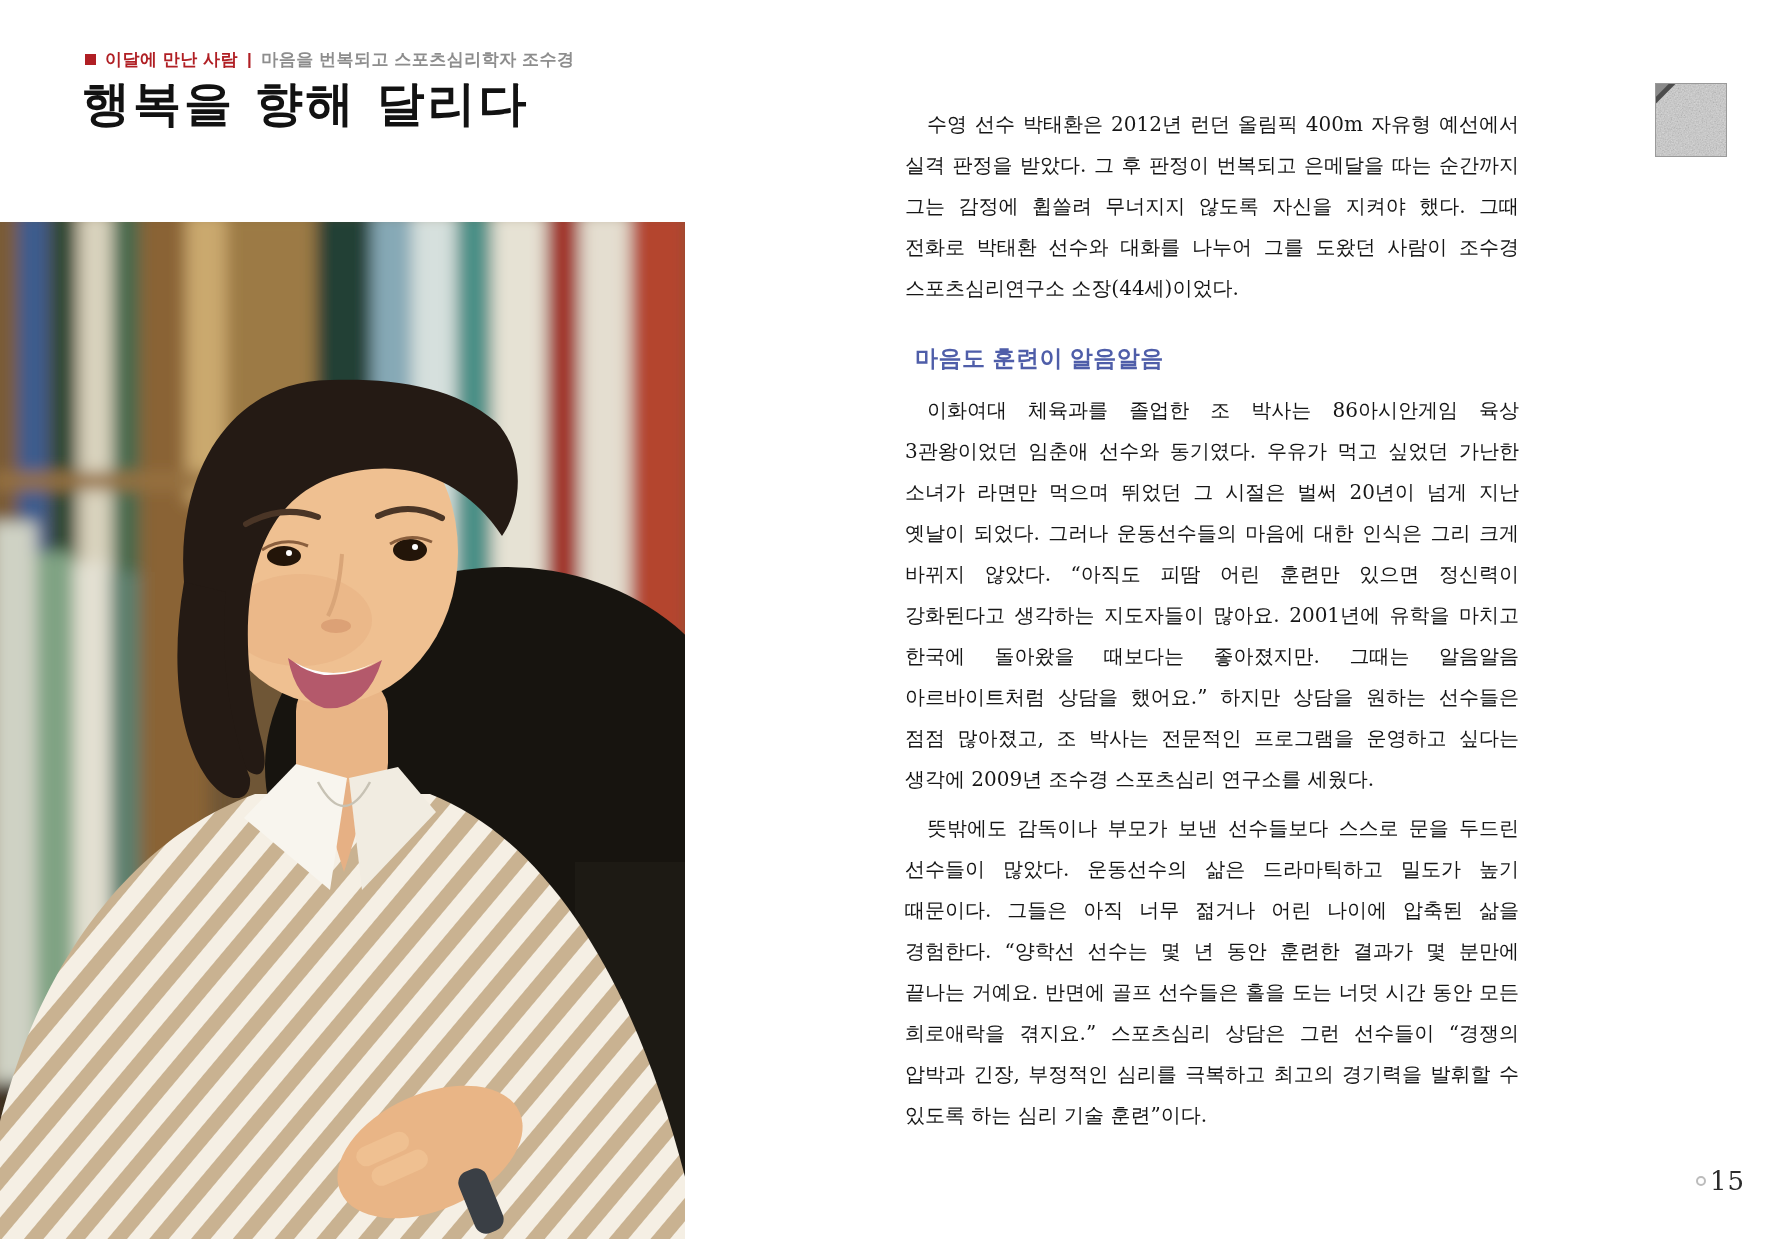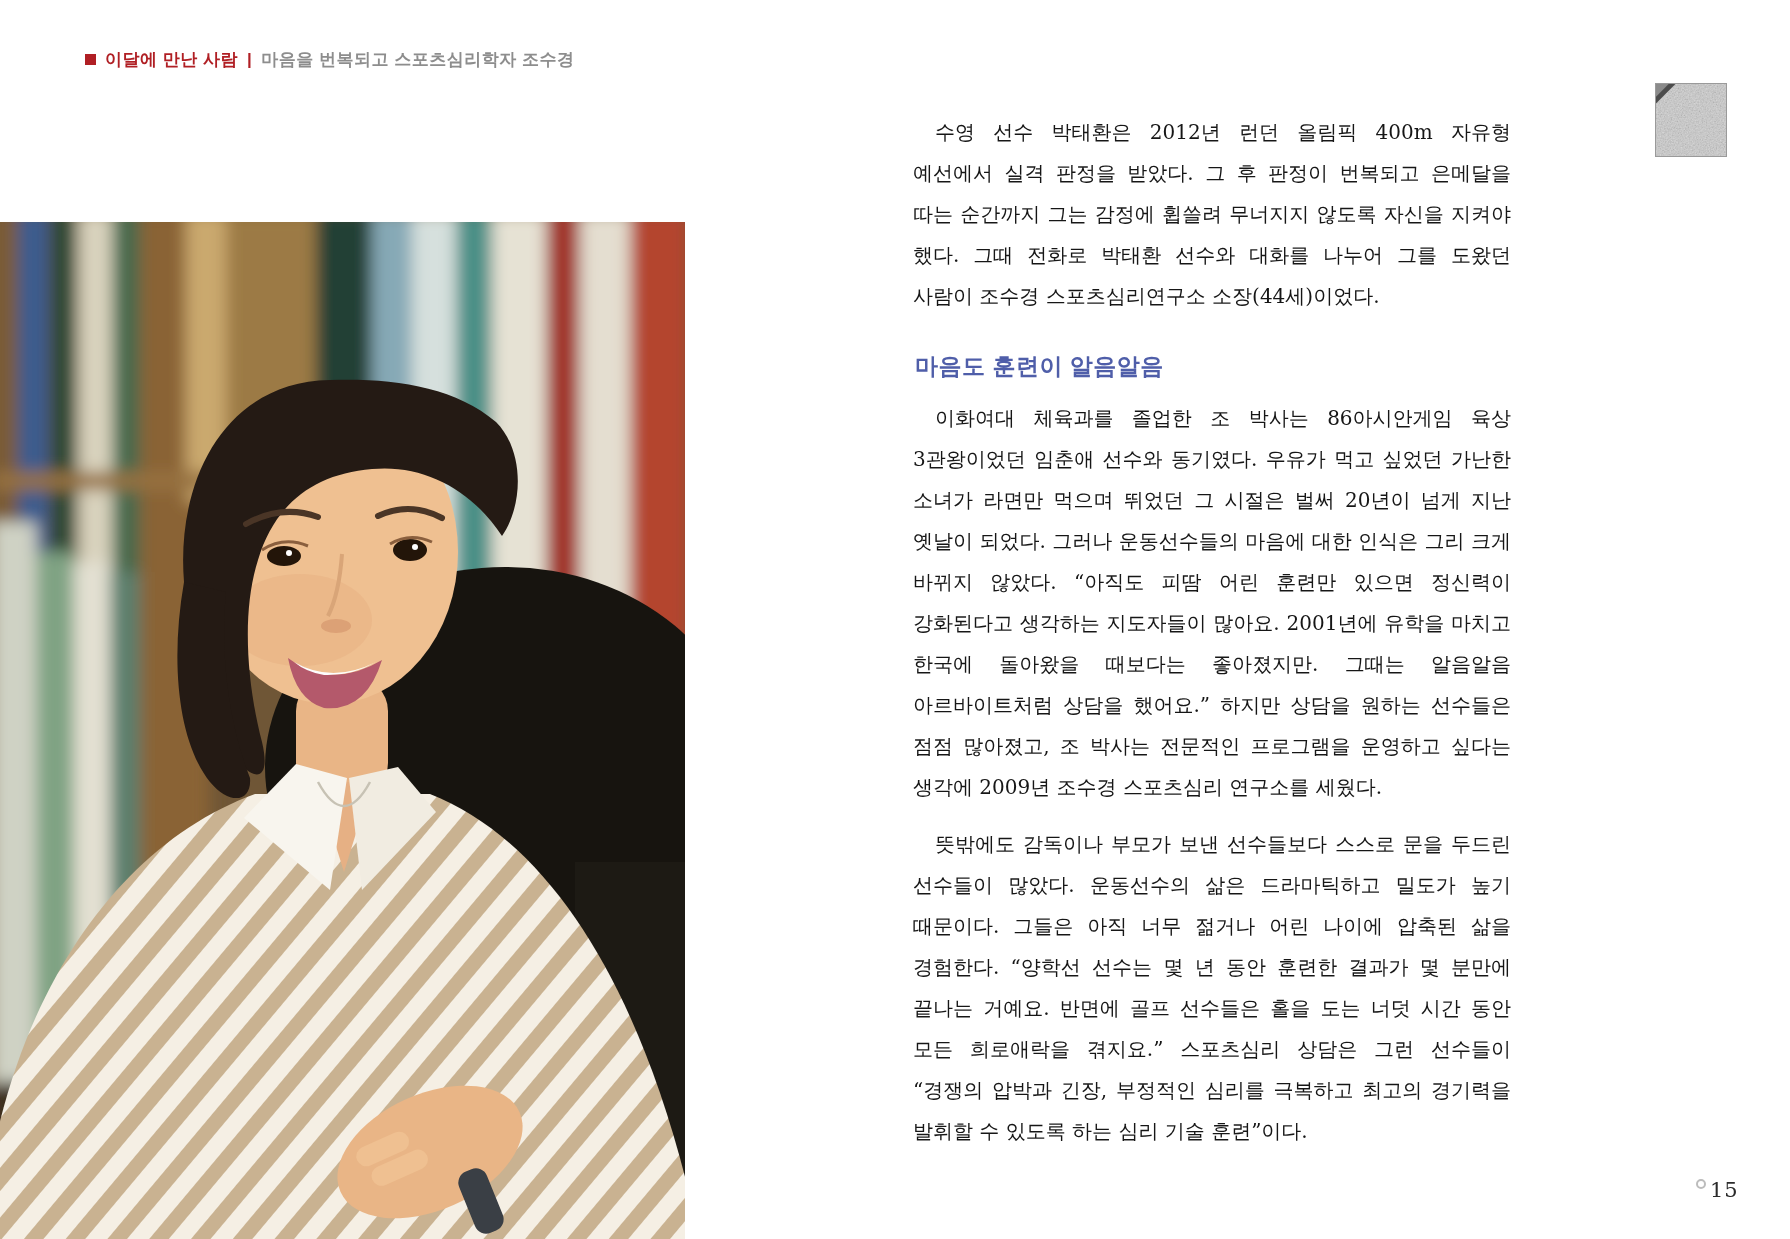--- a/index.html
+++ b/index.html
@@ -37,53 +37,54 @@
     border:1px solid #9a9a9a; box-sizing:border-box; background:#d2d2d2; overflow:hidden;
   }
   .stamp svg { display:block; width:100%; height:100%; }
 
   
   .article {
     position:absolute; left:897px; top:96px; width:630px; height:1045px; overflow:hidden;
     font-family:"DejaVu Serif", serif; color:#161616;
   }
   .article p {
-    margin:16px; font-size:20px; line-height:41px; text-align:justify; text-indent:22px;
+    margin:8px; font-size:20px; line-height:41px; text-align:justify; text-indent:22px;
     word-break:keep-all;
   }
   .section-heading {
     font-family:"Liberation Sans", sans-serif;
     color:#4f5ea9; font-size:23px; font-weight:bold; letter-spacing:0.5px;
     margin:34px 0 16px 0; padding-left:18px;
   }
 
   
   .page-number {
     position:absolute; left:1696px; top:1166px; display:flex; align-items:center;
   }
   .page-number .ring {
     width:10px; height:10px; border:2px solid #bcbcbc; border-radius:50%;
     margin-right:4px; box-sizing:border-box;
   }
   .page-number .num {
-    font-family:"DejaVu Serif", serif; font-size:21px; color:#2b2b2b; letter-spacing:1px;margin-top:12px;
+    font-family:"DejaVu Serif", serif; font-size:26px; color:#2b2b2b; letter-spacing:1px;
   }
 </style>
 </head>
 <body>
 
 <div class="canvas">
 
   <div class="kicker">
     <span class="kicker-square"></span>
     <span class="kicker-label">이달에 만난 사람</span>
     <span class="kicker-divider">|</span>
     <span class="kicker-subtitle">마음을 번복되고 스포츠심리학자 조수경</span>
   </div>
 
+  <div class="page-title">행복을 향해 달리다</div>
 
   <div class="stamp">
     <svg viewBox="0 0 72 74" preserveAspectRatio="none">
       <defs>
         <filter id="grain" x="0" y="0" width="100%" height="100%">
           <feTurbulence type="fractalNoise" baseFrequency="0.7" numOctaves="3" stitchTiles="stitch" result="t"></feTurbulence>
           <feColorMatrix in="t" type="saturate" values="0"></feColorMatrix>
           <feComponentTransfer>
               <feFuncA type="linear" slope="0.9" intercept="0"></feFuncA>
             </feComponentTransfer>

